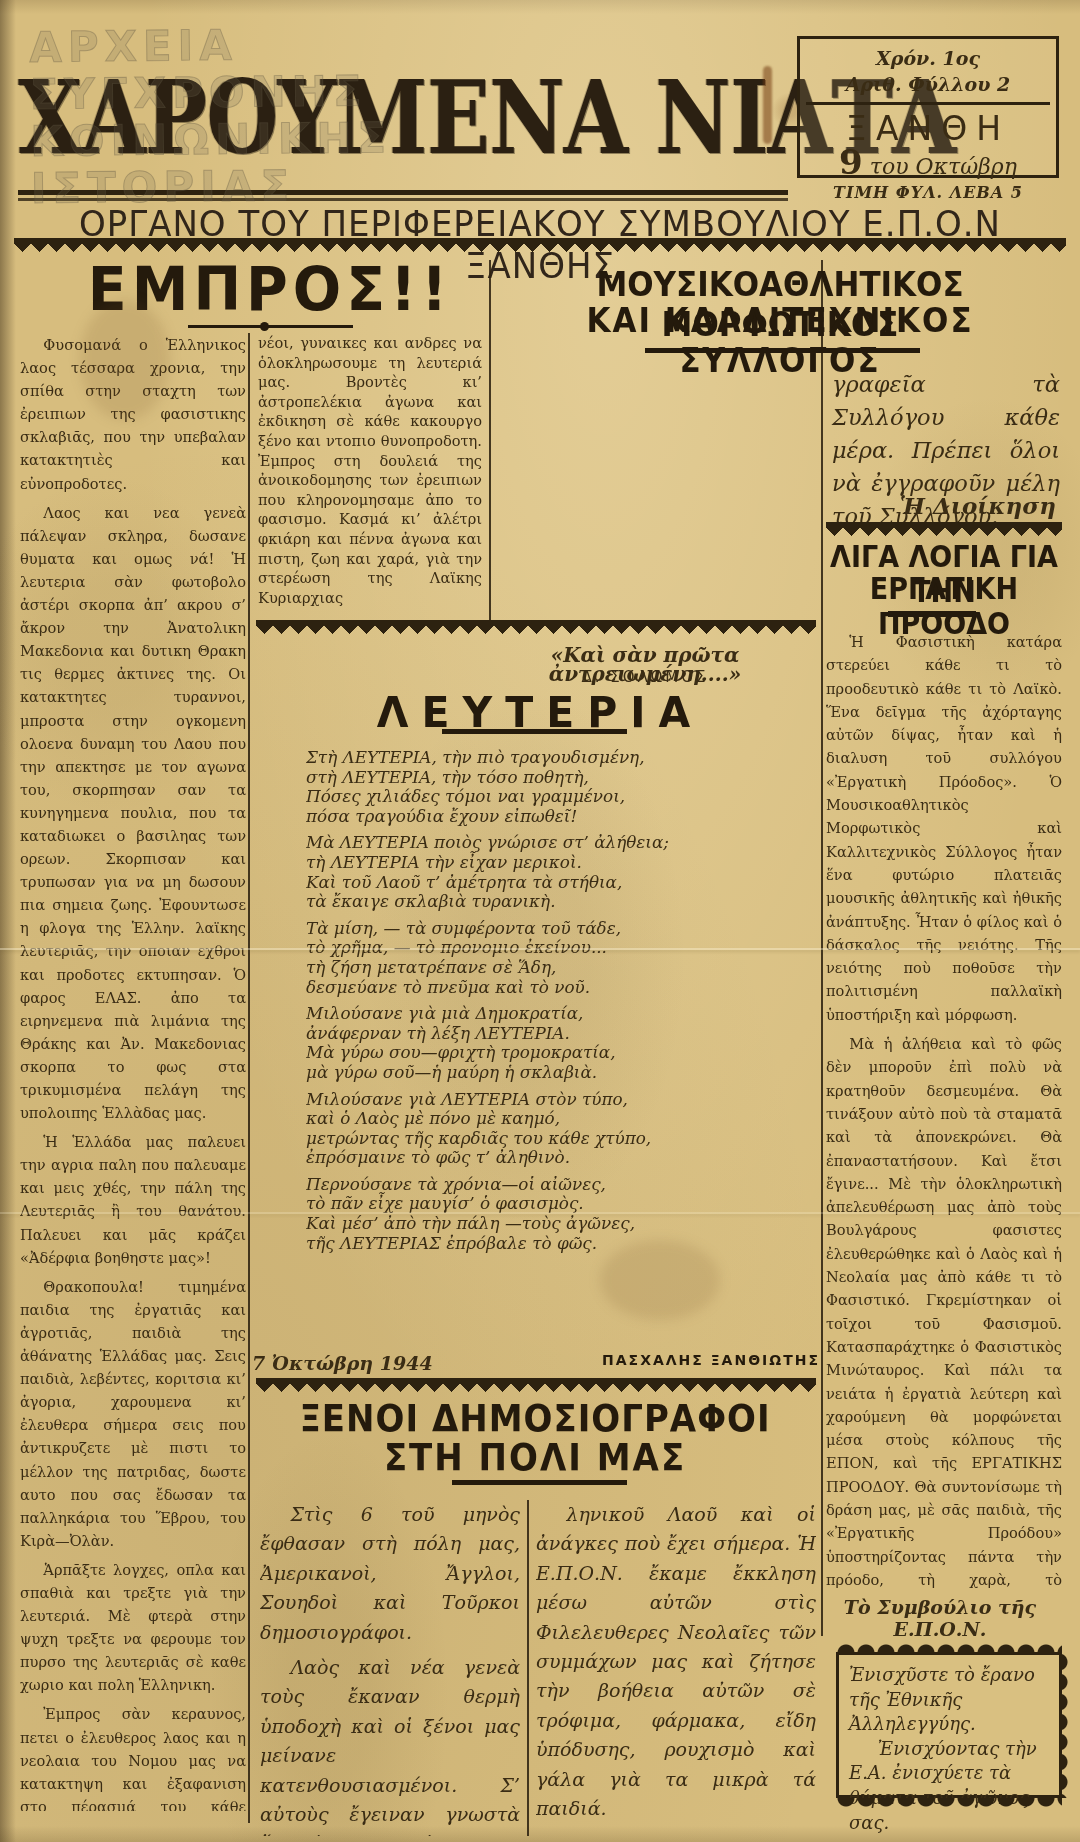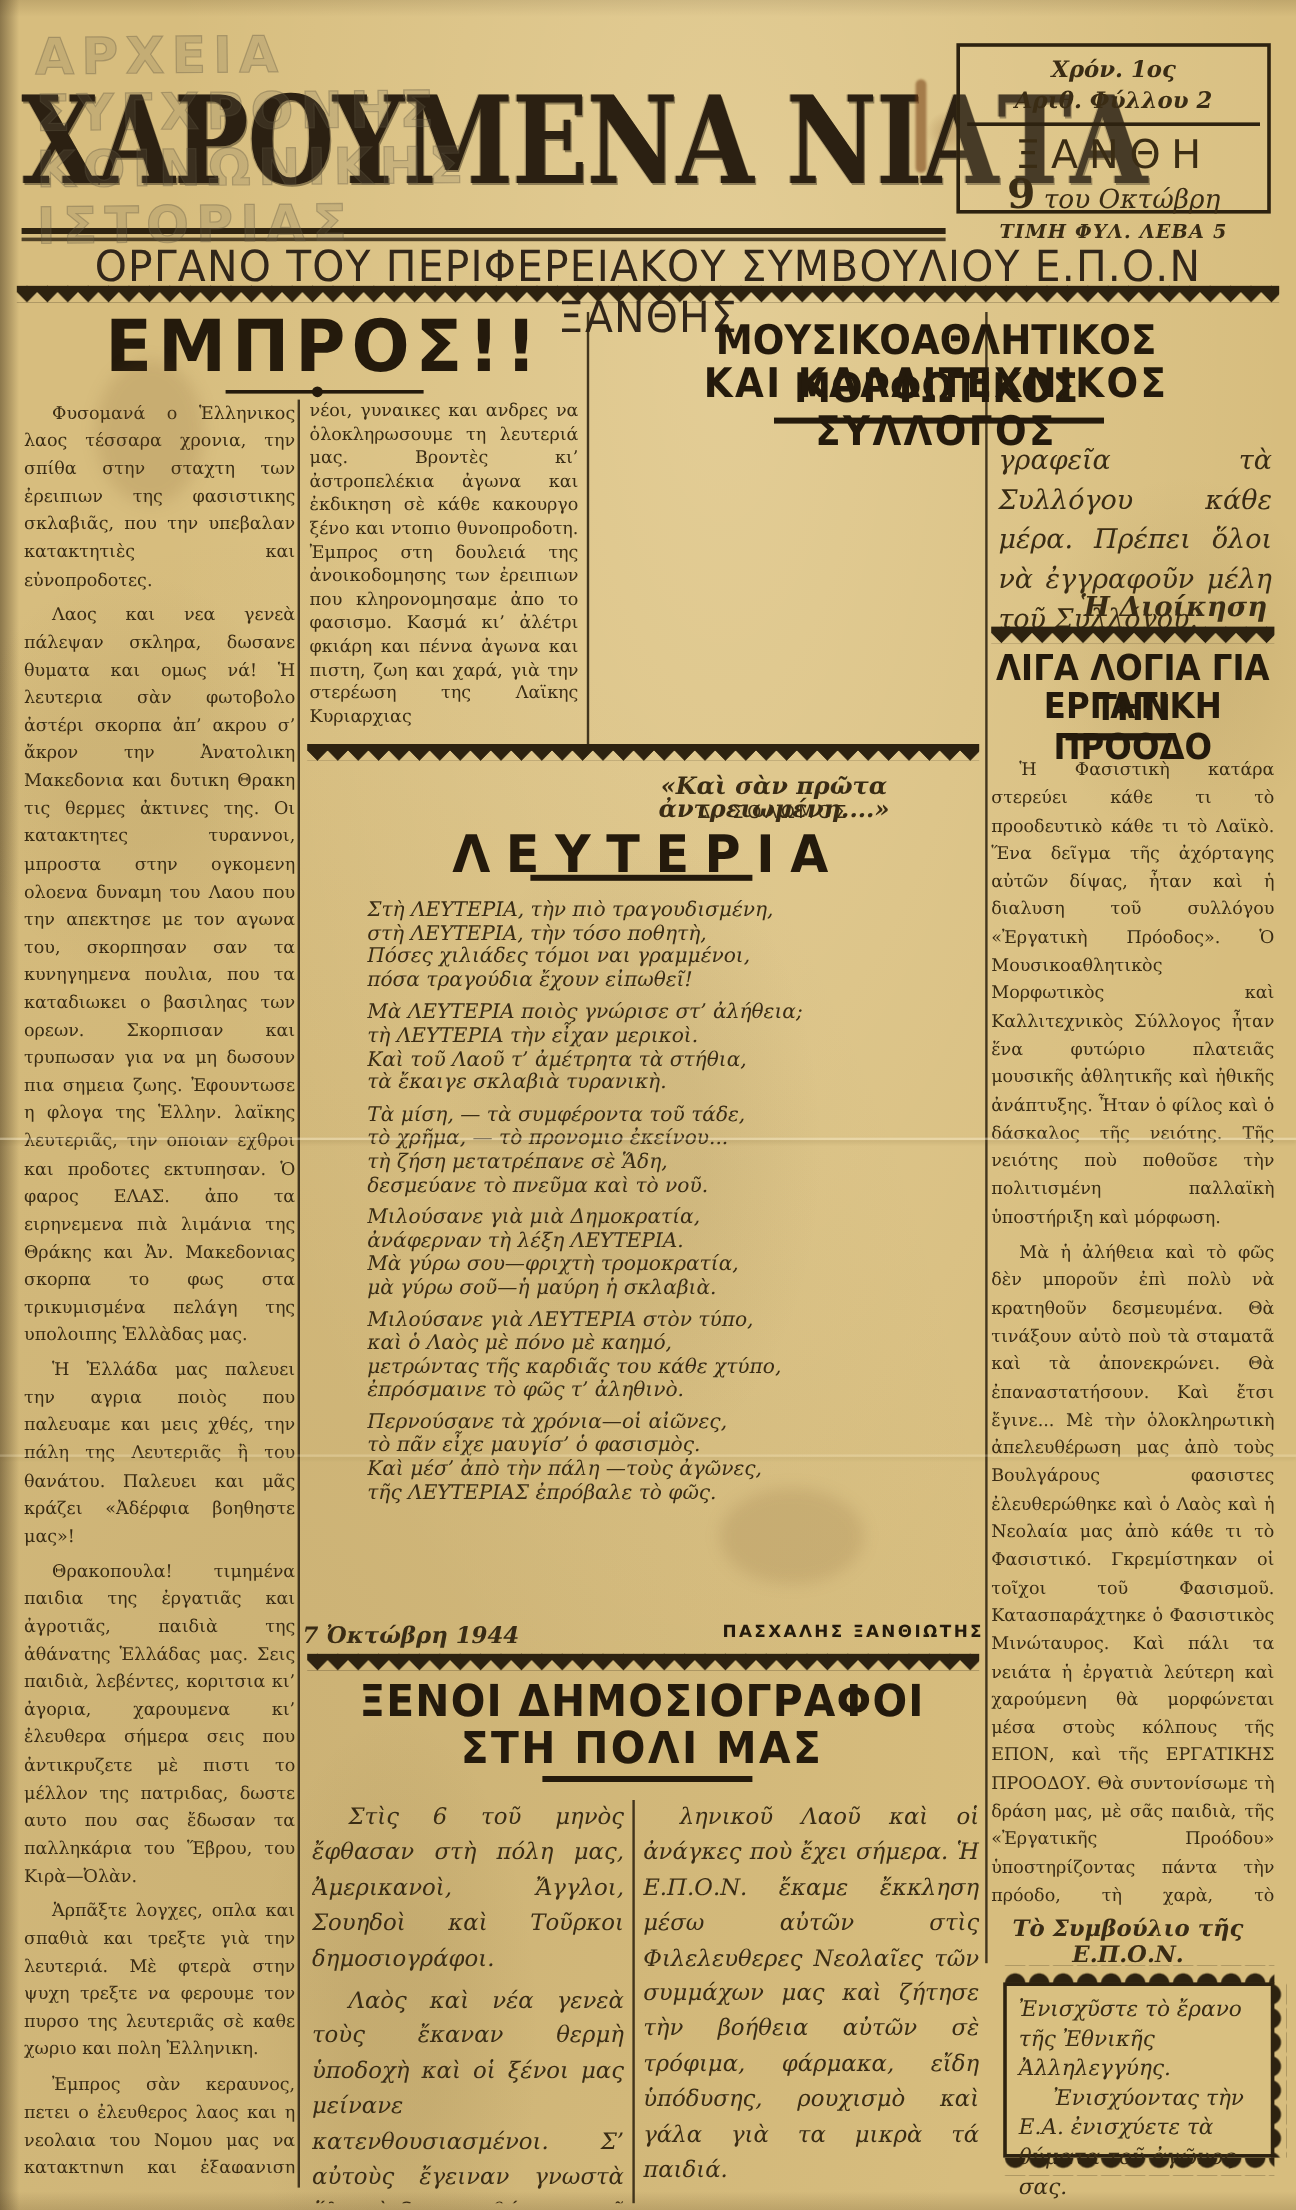--- a/index.html
+++ b/index.html
@@ -131,21 +131,21 @@
   <div class="abs vrule" style="left:248px;top:333px;height:1490px"></div>
   <div class="abs vrule" style="left:489px;top:260px;height:364px"></div>
   <div class="abs vrule" style="left:821px;top:260px;height:1376px"></div>
   <div class="abs vrule" style="left:527px;top:1500px;height:336px"></div>
 
   <div class="abs h-sans empros-title">ΕΜΠΡΟΣ!!</div>
   <div class="abs empros-rule"></div>
   <div class="abs body-col empros-a">
       <p>Φυσομανά ο Ἑλληνικος λαος τέσσαρα χρονια, την σπίθα στην σταχτη των ἐρειπιων της φασιστικης σκλαβιᾶς, που την υπεβαλαν κατακτητιὲς και εὐνοπροδοτες.</p>
       <p>Λαος και νεα γενεὰ πάλεψαν σκληρα, δωσανε θυματα και ομως νά! Ἡ λευτερια σὰν φωτοβολο ἀστέρι σκορπα ἀπ’ ακρου σ’ ἄκρον την Ἀνατολικη Μακεδονια και δυτικη Θρακη τις θερμες ἀκτινες της. Οι κατακτητες τυραννοι, μπροστα στην ογκομενη ολοενα δυναμη του Λαου που την απεκτησε με τον αγωνα του, σκορπησαν σαν τα κυνηγημενα πουλια, που τα καταδιωκει ο βασιληας των ορεων. Σκορπισαν και τρυπωσαν για να μη δωσουν πια σημεια ζωης. Ἐφουντωσε η φλογα της Ἑλλην. λαϊκης λευτεριᾶς, την οποιαν εχθροι και προδοτες εκτυπησαν. Ὁ φαρος ΕΛΑΣ. ἀπο τα ειρηνεμενα πιὰ λιμάνια της Θράκης και Ἀν. Μακεδονιας σκορπα το φως στα τρικυμισμένα πελάγη της υπολοιπης Ἑλλὰδας μας.</p>
-      <p>Ἡ Ἑλλάδα μας παλευει την αγρια ποιὸς που παλευαμε και μεις χθές, την πάλη της Λευτεριᾶς ἢ του θανάτου. Παλευει και μᾶς κράζει «Ἀδέρφια βοηθηστε μας»!</p>
+      <p>Ἡ Ἑλλάδα μας παλευει την αγρια παλη που παλευαμε και μεις χθές, την πάλη της Λευτεριᾶς ἢ του θανάτου. Παλευει και μᾶς κράζει «Ἀδέρφια βοηθηστε μας»!</p>
       <p>Θρακοπουλα! τιμημένα παιδια της ἐργατιᾶς και ἀγροτιᾶς, παιδιὰ της ἀθάνατης Ἑλλάδας μας. Σεις παιδιὰ, λεβέντες, κοριτσια κι’ ἀγορια, χαρουμενα κι’ ἐλευθερα σήμερα σεις που ἀντικρυζετε μὲ πιστι το μέλλον της πατριδας, δωστε αυτο που σας ἔδωσαν τα παλληκάρια του Ἕβρου, του Κιρὰ—Ὀλὰν.</p>
       <p>Ἁρπᾶξτε λογχες, οπλα και σπαθιὰ και τρεξτε γιὰ την λευτεριά. Μὲ φτερὰ στην ψυχη τρεξτε να φερουμε τον πυρσο της λευτεριᾶς σὲ καθε χωριο και πολη Ἑλληνικη.</p>
       <p>Ἐμπρος σὰν κεραυνος, πετει ο ἐλευθερος λαος και η νεολαια του Νομου μας να κατακτηψη και ἐξαφανιση στο πέρασμά του κάθε βρωμερο και ἐγκληματικο στοιχειο που κατατυράννησε το λαο μας.</p>
     </div>
   <div class="abs body-col empros-b">
       <p>νέοι, γυναικες και ανδρες να ὁλοκληρωσουμε τη λευτεριά μας. Βροντὲς κι’ ἀστροπελέκια ἀγωνα και ἐκδικηση σὲ κάθε κακουργο ξένο και ντοπιο θυνοπροδοτη. Ἐμπρος στη δουλειά της ἀνοικοδομησης των ἐρειπιων που κληρονομησαμε ἀπο το φασισμο. Κασμά κι’ ἀλέτρι φκιάρη και πέννα ἀγωνα και πιστη, ζωη και χαρά, γιὰ την στερέωση της Λαϊκης Κυριαρχιας</p>
     </div>
 
   <div class="abs h-sans syl-title1">ΜΟΥΣΙΚΟΑΘΛΗΤΙΚΟΣ ΜΟΡΦΩΤΙΚΟΣ</div>
   <div class="abs h-sans syl-title2">ΚΑΙ ΚΑΛΛΙΤΕΧΝΙΚΟΣ ΣΥΛΛΟΓΟΣ</div>

